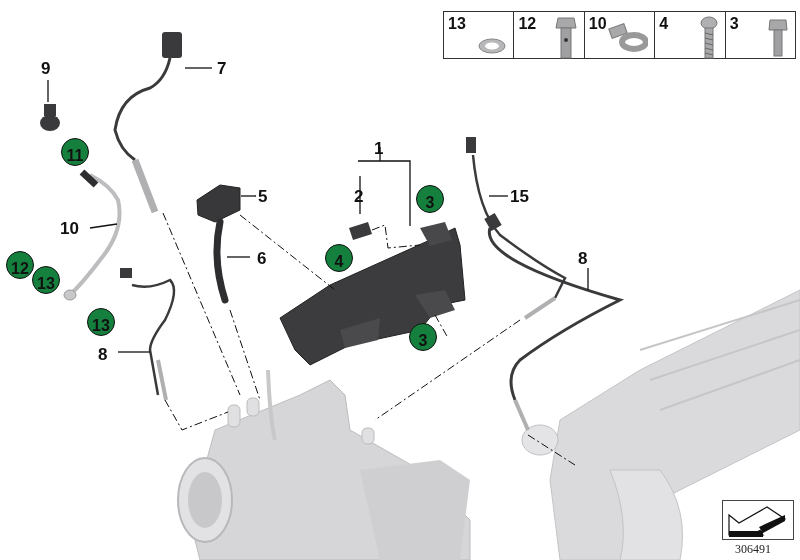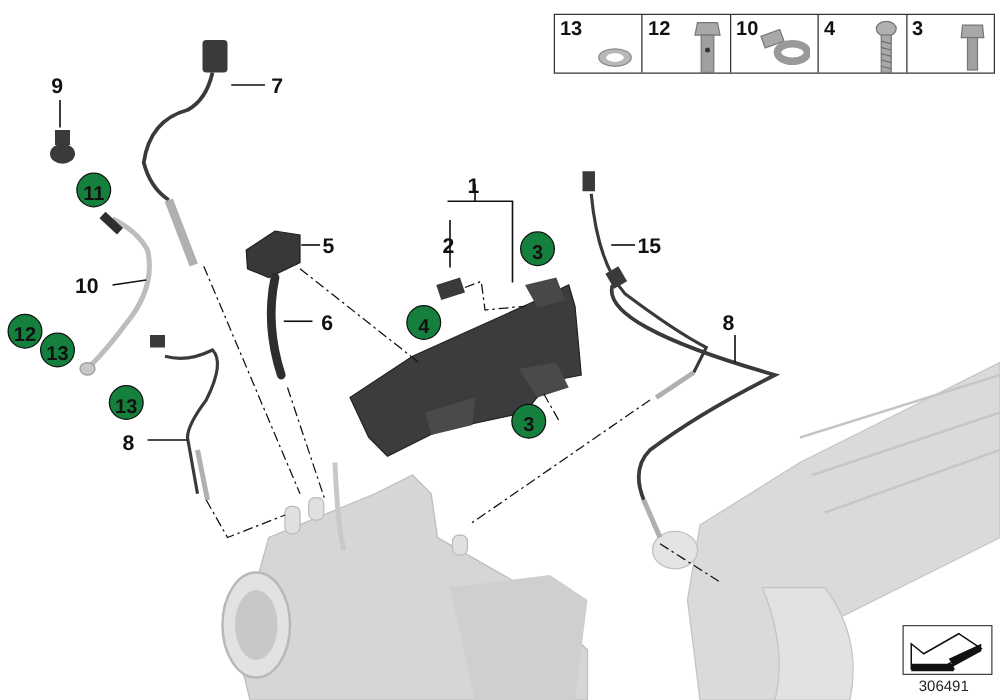--- a/index.html
+++ b/index.html
@@ -6,21 +6,21 @@
   body { width: 800px; height: 560px; position: relative; overflow: hidden; font-family: "Liberation Sans", sans-serif; }
   #diagram { position: absolute; left: 0; top: 0; width: 800px; height: 560px; }
   .lbl { position: absolute; font-family: "Liberation Sans", sans-serif; font-weight: bold; font-size: 17px; color: #111; line-height: 1; }
   .circ { position: absolute; width: 28px; height: 28px; border: 1.6px solid #111; border-radius: 50%; background: #15803d; box-sizing: border-box; display: flex; align-items: flex-end; justify-content: center; font-weight: bold; font-size: 16px; color: #111; font-family: "Liberation Sans", sans-serif; }
   #legend { position: absolute; left: 443px; top: 11px; width: 353px; height: 48px; border: 1px solid #333; display: flex; background: #fff; box-sizing: border-box; }
   .cell { flex: 1; border-right: 1px solid #333; position: relative; }
   .cell:last-child { border-right: none; }
   .cell .num { position: absolute; left: 4px; top: 3px; font-weight: bold; font-size: 16px; color: #111; }
   .cell svg { position: absolute; right: 6px; top: 4px; }
   #nav-box { position: absolute; left: 722px; top: 500px; width: 72px; height: 40px; border: 1px solid #444; box-sizing: border-box; background: #fff; }
-  #code { position: absolute; left: 735px; top: 542px; font-size: 12px; color: #222; }
+  #code { position: absolute; left: 735px; top: 542px; font-size: 12px; color: #222; font-family: Liberation Serif, serif; }
 </style>
 </head>
 <body>
 
 <svg id="diagram" width="800" height="560" viewBox="0 0 800 560">
 
   <g>
     <path d="M215 430 L300 395 L330 380 L345 395 L350 430 L420 470 L470 520 L470 560 L200 560 L190 520 Z" fill="#d6d6d8" stroke="#bdbdbf" stroke-width="1"></path>
     <path d="M360 470 L440 460 L470 480 L460 560 L380 560 Z" fill="#cfcfd1"></path>
     <ellipse cx="205" cy="500" rx="27" ry="42" fill="#e2e2e4" stroke="#b8b8ba" stroke-width="2"></ellipse>

